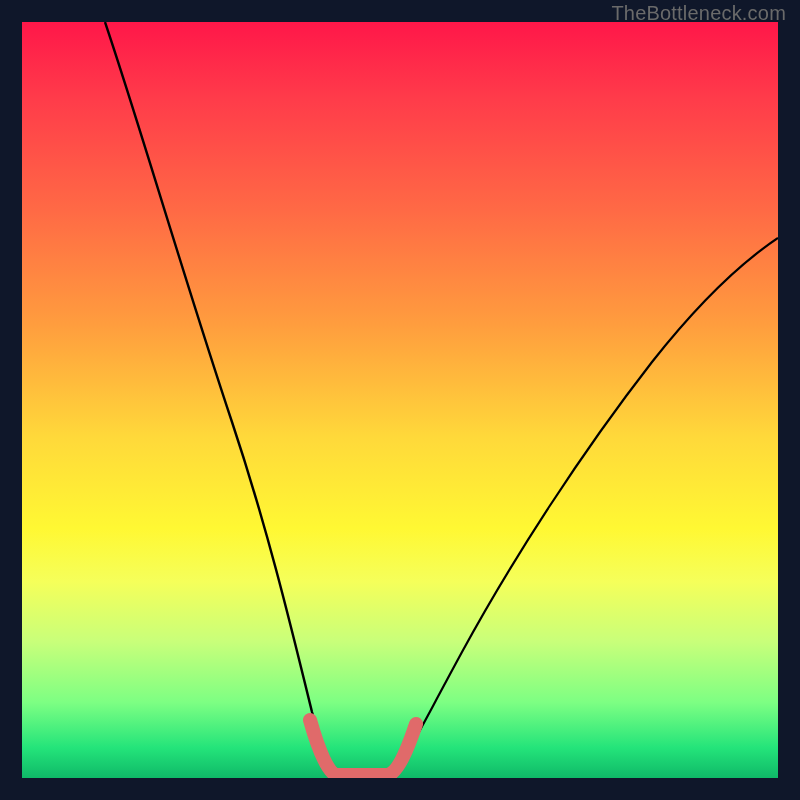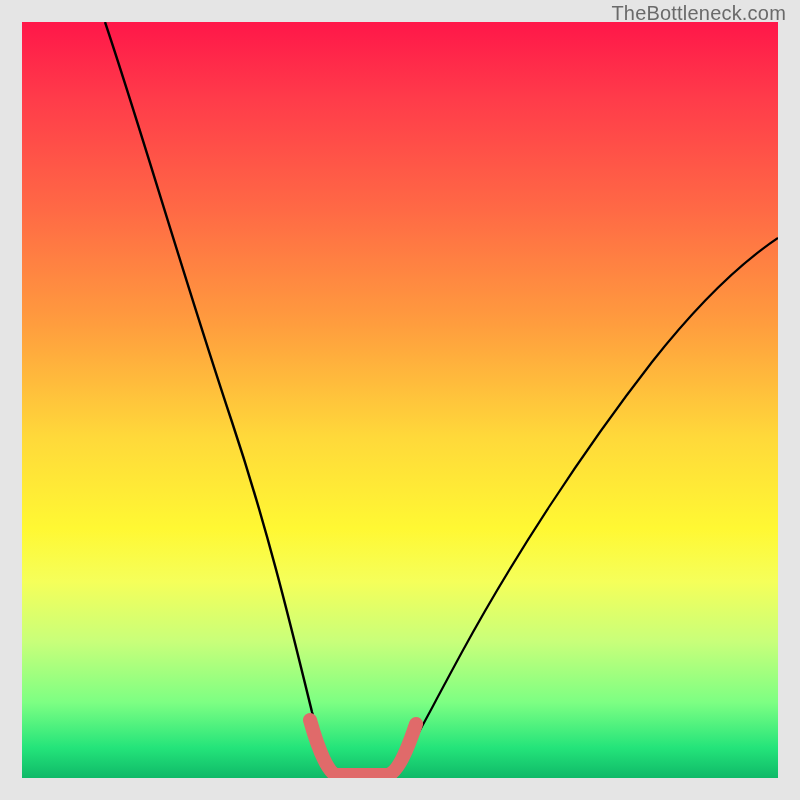--- a/index.html
+++ b/index.html
@@ -9,21 +9,21 @@
     height: 800px;
     background: #000;
     overflow: hidden;
     font-family: Arial, Helvetica, sans-serif;
   }
   .frame {
     position: absolute;
     top: 0; left: 0;
     width: 800px;
     height: 800px;
-    background: #e5e5e5;
+    background: #0f172a;
   }
   .plot-area {
     position: absolute;
     top: 22px;
     left: 22px;
     width: 756px;
     height: 756px;
     
     background: linear-gradient(to bottom,
       #ff1749 0%,

